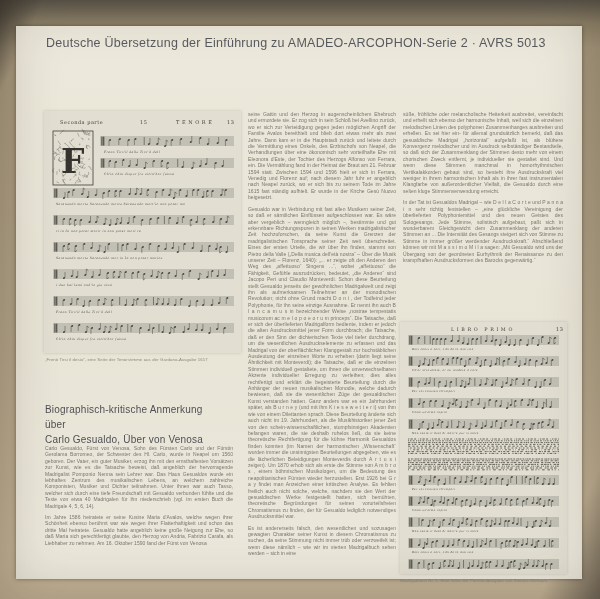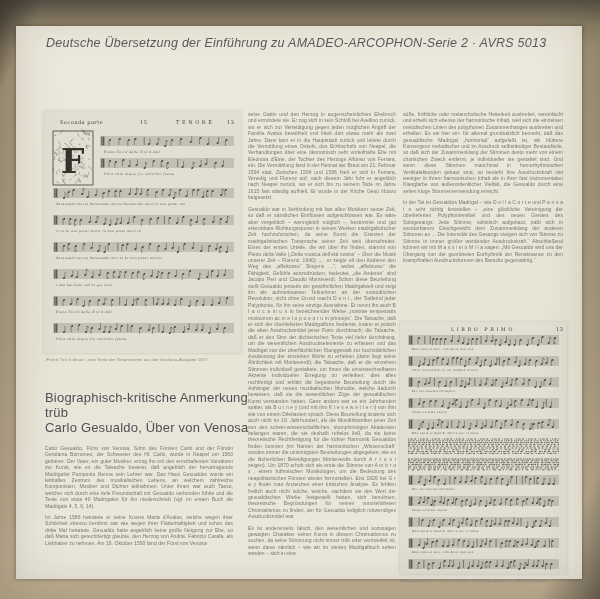--- a/index.html
+++ b/index.html
@@ -8,35 +8,35 @@
       linear-gradient(115deg, #3f3a33 0%, rgba(63,58,51,0) 5%),
       linear-gradient(295deg, #6e6456 0%, rgba(110,100,86,0) 7%),
       linear-gradient(180deg, #5a544b 0%, #8f8269 4%, #a4957b 8%, #b2a388 60%, #c3b296 100%);
     font-family:"Liberation Sans",sans-serif;}
   .photo::after{content:"";position:absolute;inset:0;pointer-events:none;
     box-shadow:inset 0 0 55px rgba(55,45,30,.28);}
   .paper{position:absolute;left:16px;top:26px;width:566px;height:553px;
     background:linear-gradient(180deg,#ece8db 0%,#e8e4d6 55%,#ebe7db 100%);
     box-shadow:0 0 4px rgba(45,36,22,.55);}
   .title{position:absolute;left:30px;top:10px;font-size:12.5px;color:#5a5b60;
-    letter-spacing:.25px;white-space:nowrap;font-style:italic;}
+    letter-spacing:.25px;white-space:nowrap;}
   .fax{position:absolute;box-shadow:0 0 3px rgba(40,35,25,.18);}
   .fax-left{left:28px;top:85px;width:197px;height:242px;}
   .fax-right{left:384px;top:296px;width:167px;height:252px;}
   .fax-bg{fill:#e2dfd2;}
   .fx-h{font-family:"DejaVu Serif",serif;font-size:5px;fill:#45443e;letter-spacing:.5px;}
   .fx-sp{letter-spacing:2.6px;}
   .fx-h2{font-family:"DejaVu Serif",serif;font-size:4.8px;fill:#45443e;letter-spacing:2.6px;text-anchor:middle;}
   .fx-l{font-family:"DejaVu Serif",serif;font-style:italic;font-size:3px;fill:#4a4942;letter-spacing:.4px;}
   .fx-ls{font-size:2.6px;}
   .fx-init{font-family:"DejaVu Serif",serif;font-size:33px;font-weight:bold;fill:#34332e;}
   .caption{position:absolute;font-size:4.3px;line-height:5.6px;color:#8b887c;letter-spacing:.1px;}
   .caption-left{left:29px;top:331px;width:168px;}
   .caption-right{left:384px;top:552px;width:172px;}
-  .heading{position:absolute;left:29px;top:364px;font-size:13px;line-height:15px;
+  .heading{position:absolute;left:29px;top:376px;font-size:10px;line-height:15px;
     color:#4e5055;letter-spacing:.2px;}
   .bt{position:absolute;overflow:hidden;}
   .bt p{margin:0 0 5px;font-size:5px;line-height:6.4px;color:#78776f;
     text-align:justify;letter-spacing:.05px;}
   .col-left{left:29px;top:419px;width:188px;height:138px;}
   .col-mid{left:232px;top:85px;width:148px;height:472px;}
   .col-right{left:387px;top:85px;width:160px;height:206px;}
 </style>
 </head>
 <body>
@@ -600,21 +600,21 @@
           <line x1="174.07863513403572" y1="217.7" x2="174.07863513403572" y2="212" stroke="#45443e" stroke-width="0.5" opacity="1"></line>
           <ellipse cx="180.72497449896764" cy="217" rx="1.12" ry="0.85" fill="#3f3e38" transform="rotate(-12 180.72497449896764 217)"></ellipse>
           <line x1="179.72497449896764" y1="217.3" x2="179.72497449896764" y2="223" stroke="#45443e" stroke-width="0.5" opacity="1"></line>
           <text x="12" y="228.5" class="fx-l">Ch'in chin dispar fra vicin'hor fuisse</text>
         </g>
     </svg>
     <div class="caption caption-left">„Frenò Tirsi il desio“, eine Seite der Tenorstimme aus der Gardano-Ausgabe 1617</div>
 
     <div class="heading">
       <div>Biographisch-kritische Anmerkung</div>
-      <div>trüb</div>
+      <div>über</div>
       <div>Carlo Gesualdo, Über von Venosa</div>
     </div>
 
     <div class="bt col-left">
       <p>Carlo Gesualdo, Fürst von Venosa, Sohn des Fürsten Carlo und der Fürstin Gerolama Borromeo, der Schwester des Hl. Carlo, wurde in Neapel um 1560 geboren. Der Vater, ein guter Musiker, erzog ihn mit den ernsthaftesten Vorsätzen zur Kunst, wie es die Tatsache beweist, daß angeblich der hervorragende Madrigalist Pomponio Nenna sein Lehrer war. Das Haus Gesualdos wurde ein lebhaftes Zentrum des musikalischen Lebens, an welchem zahlreiche Komponisten, Musiker und Dichter teilnahmen. Unter ihnen war auch Tasso, welcher sich durch eine tiefe Freundschaft mit Gesualdo verbunden fühlte und die Texte von etwa 40 Madrigalen für ihn niederschrieb (vgl. im ersten Buch die Madrigale 4, 5, 6, 14).</p>
       <p>Im Jahre 1586 heiratete er seine Kusine Maria d'Avalos, welche wegen ihrer Schönheit ebenso berühmt war wie wegen ihrer Flatterhaftigkeit und schon das dritte Mal heiratete. Gesualdo hatte angeblich keine große Neigung zur Ehe, so daß Maria sich gerechtfertigt glaubte, den Herzog von Andria, Fabrizio Carafa, als Liebhaber zu nehmen. Am 16. Oktober 1590 fand der Fürst von Venosa</p>
     </div>
 
     <div class="bt col-mid">
       <p>seine Gattin und den Herzog in augenscheinlichem Ehebruch und ermordete sie. Er zog sich in sein Schloß bei Avellino zurück, wo er sich zur Verteidigung gegen jeden möglichen Angriff der Familie Avalos bereithielt und blieb dort etwas mehr als zwei Jahre. Dann kam er in die Hauptstadt zurück und leitete durch die Vermittlung eines Onkels, des Erzbischofs von Neapel, die Verhandlungen über eine ökonomisch sehr vorteilhafte Ehe mit Eleonora d'Este, der Tochter des Herzogs Alfonso von Ferrara, ein. Die Vermählung fand in der Heimat der Braut am 21. Februar 1594 statt. Zwischen 1594 und 1596 hielt er sich in Ferrara, Venedig und Florenz auf; nach diesem Jahr fuhr er angeblich nach Neapel zurück, wo er sich bis zu seinem Tode im Jahre 1615 fast ständig aufhielt. Er wurde in der Kirche Gesù Nuovo beigesetzt.</p>

